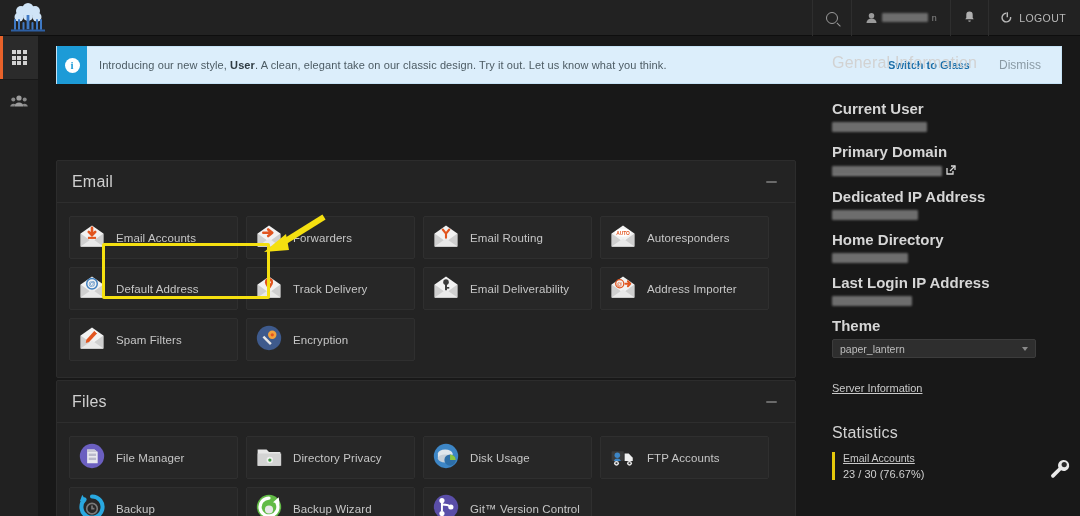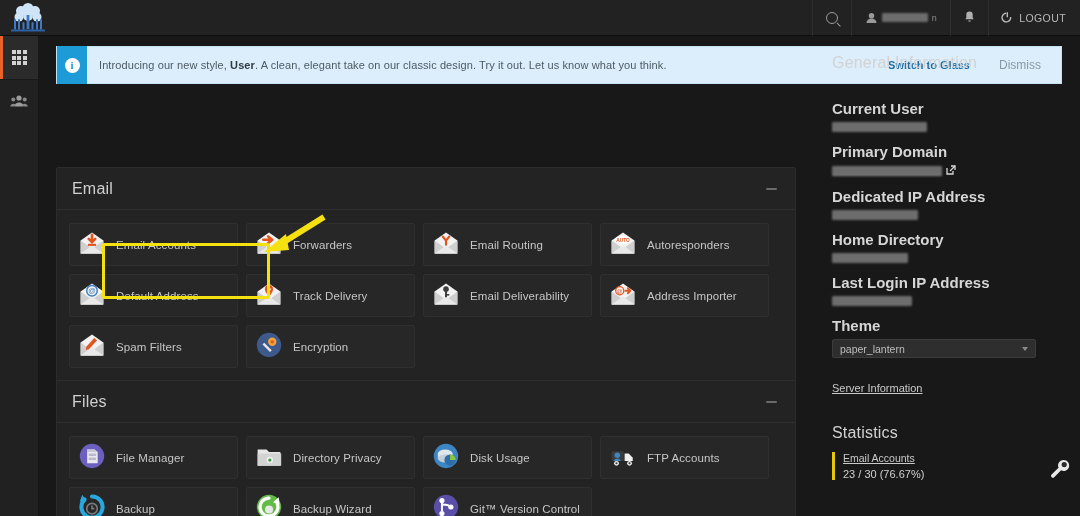--- a/index.html
+++ b/index.html
@@ -97,21 +97,21 @@
   .mag::after {
     content: ""; position: absolute; right: -4px; bottom: -3px;
     width: 5px; height: 1.4px; background: #9b9b9b; transform: rotate(45deg);
   }
 
   
   .panel {
     position: absolute; left: 18px; width: 740px; background: #232323;
     border: 1px solid #2c2c2c; border-radius: 2px;
   }
-  .panel-email { top: 131px; }
+  .panel-email { top: 124px; }
   .panel-files { top: 344px; height: 172px; overflow: hidden; }
   .panel-head {
     height: 42px; display: flex; align-items: center; justify-content: space-between;
     padding: 0 18px 0 15px; border-bottom: 1px solid #2e2e2e;
   }
   .panel-title { font-size: 16px; color: #cfcfcf; font-weight: normal; letter-spacing: .2px; }
   .collapse-bar { width: 11px; height: 2px; background: #6a6a6a; border-radius: 1px; cursor: pointer; }
 
   .tiles { display: flex; flex-wrap: wrap; padding: 9px 8px 12px 8px; }
   .tile {

